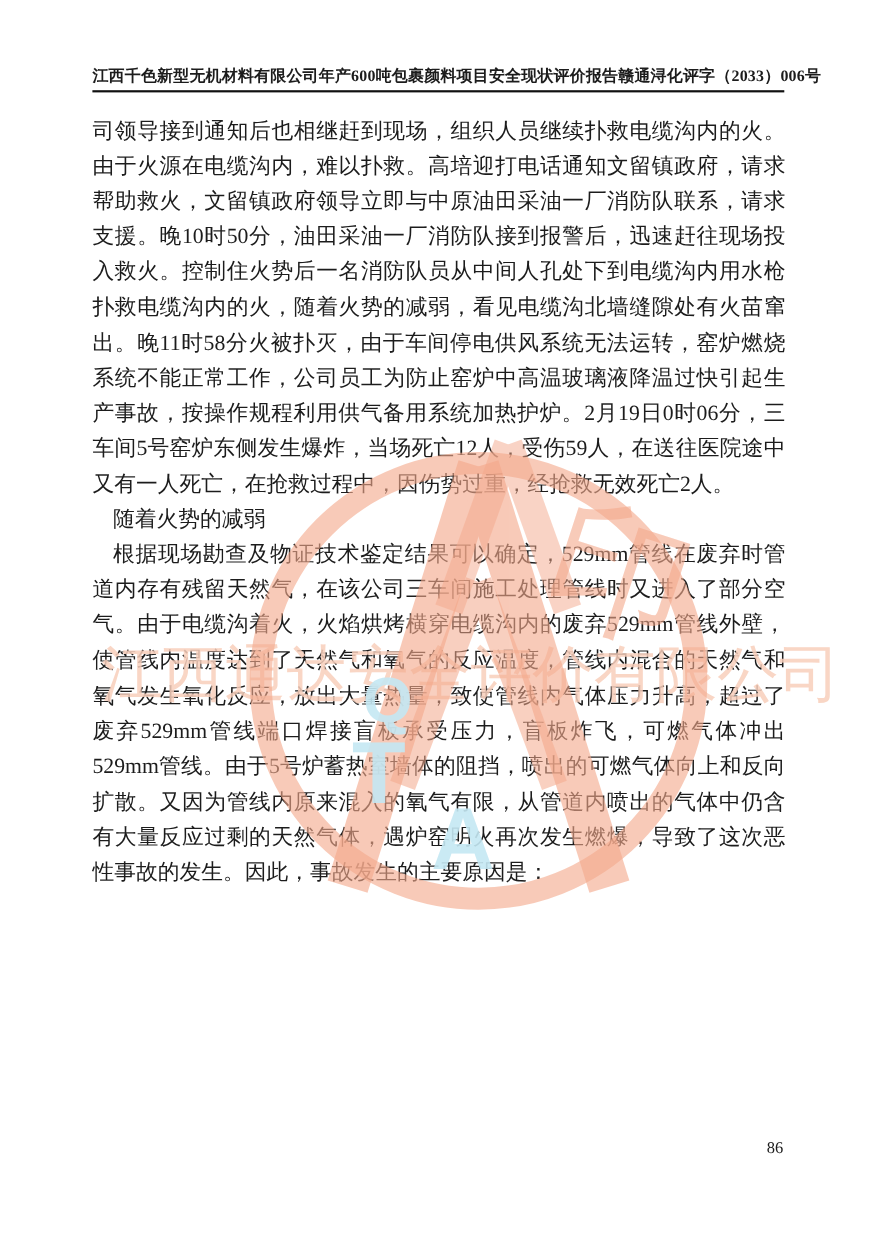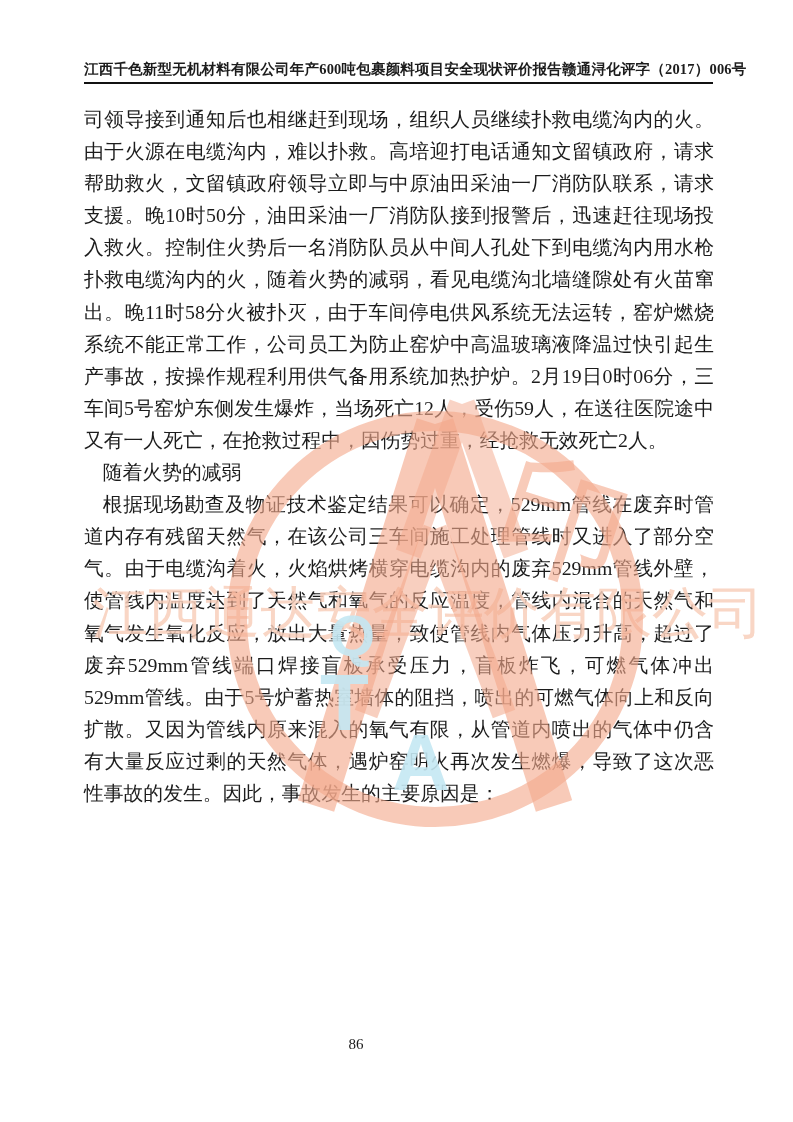--- a/index.html
+++ b/index.html
@@ -37,41 +37,41 @@
     z-index: 1;
   }
   .doc-body p { margin: 0; }
   .indent-1 { text-indent: 0.95em; }
   .indent-15 { text-indent: 1.45em; }
 
   
   .footer {
     position: absolute;
     left: 0; top: 1036px; width: 712px;
-    text-align: center;
+    text-align: right;
     font-size: 15px;
     z-index: 1;
   }
 
   
   .watermark-layer {
     position: absolute; inset: 0;
     z-index: 3;
     pointer-events: none;
     margin-top: 24px;
   }
 </style>
 </head>
 <body>
 
 <div class="page">
 
   <div class="header">
     <span>江西千色新型无机材料有限公司年产600吨包裹颜料项目安全现状评价报告</span>
-    <span>赣通浔化评字（2017）006号</span>
+    <span>赣通浔化评字（2033）006号</span>
   </div>
 
   <div class="doc-body">
     <p>司领导接到通知后也相继赶到现场，组织人员继续扑救电缆沟内的火。由于火源在电缆沟内，难以扑救。高培迎打电话通知文留镇政府，请求帮助救火，文留镇政府领导立即与中原油田采油一厂消防队联系，请求支援。晚10时50分，油田采油一厂消防队接到报警后，迅速赶往现场投入救火。控制住火势后一名消防队员从中间人孔处下到电缆沟内用水枪扑救电缆沟内的火，随着火势的减弱，看见电缆沟北墙缝隙处有火苗窜出。晚11时58分火被扑灭，由于车间停电供风系统无法运转，窑炉燃烧系统不能正常工作，公司员工为防止窑炉中高温玻璃液降温过快引起生产事故，按操作规程利用供气备用系统加热护炉。2月19日0时06分，三车间5号窑炉东侧发生爆炸，当场死亡12人，受伤59人，在送往医院途中又有一人死亡，在抢救过程中，因伤势过重，经抢救无效死亡2人。</p>
     <p class="indent-1">随着火势的减弱</p>
     <p class="indent-1">根据现场勘查及物证技术鉴定结果可以确定，529mm管线在废弃时管道内存有残留天然气，在该公司三车间施工处理管线时又进入了部分空气。由于电缆沟着火，火焰烘烤横穿电缆沟内的废弃529mm管线外壁，使管线内温度达到了天然气和氧气的反应温度，管线内混合的天然气和氧气发生氧化反应，放出大量热量，致使管线内气体压力升高，超过了废弃529mm管线端口焊接盲板承受压力，盲板炸飞，可燃气体冲出529mm管线。由于5号炉蓄热室墙体的阻挡，喷出的可燃气体向上和反向扩散。又因为管线内原来混入的氧气有限，从管道内喷出的气体中仍含有大量反应过剩的天然气体，遇炉窑明火再次发生燃爆，导致了这次恶性事故的发生。因此，事故发生的主要原因是：</p>
   </div>
 
   <div class="footer">
     <span>86</span>

